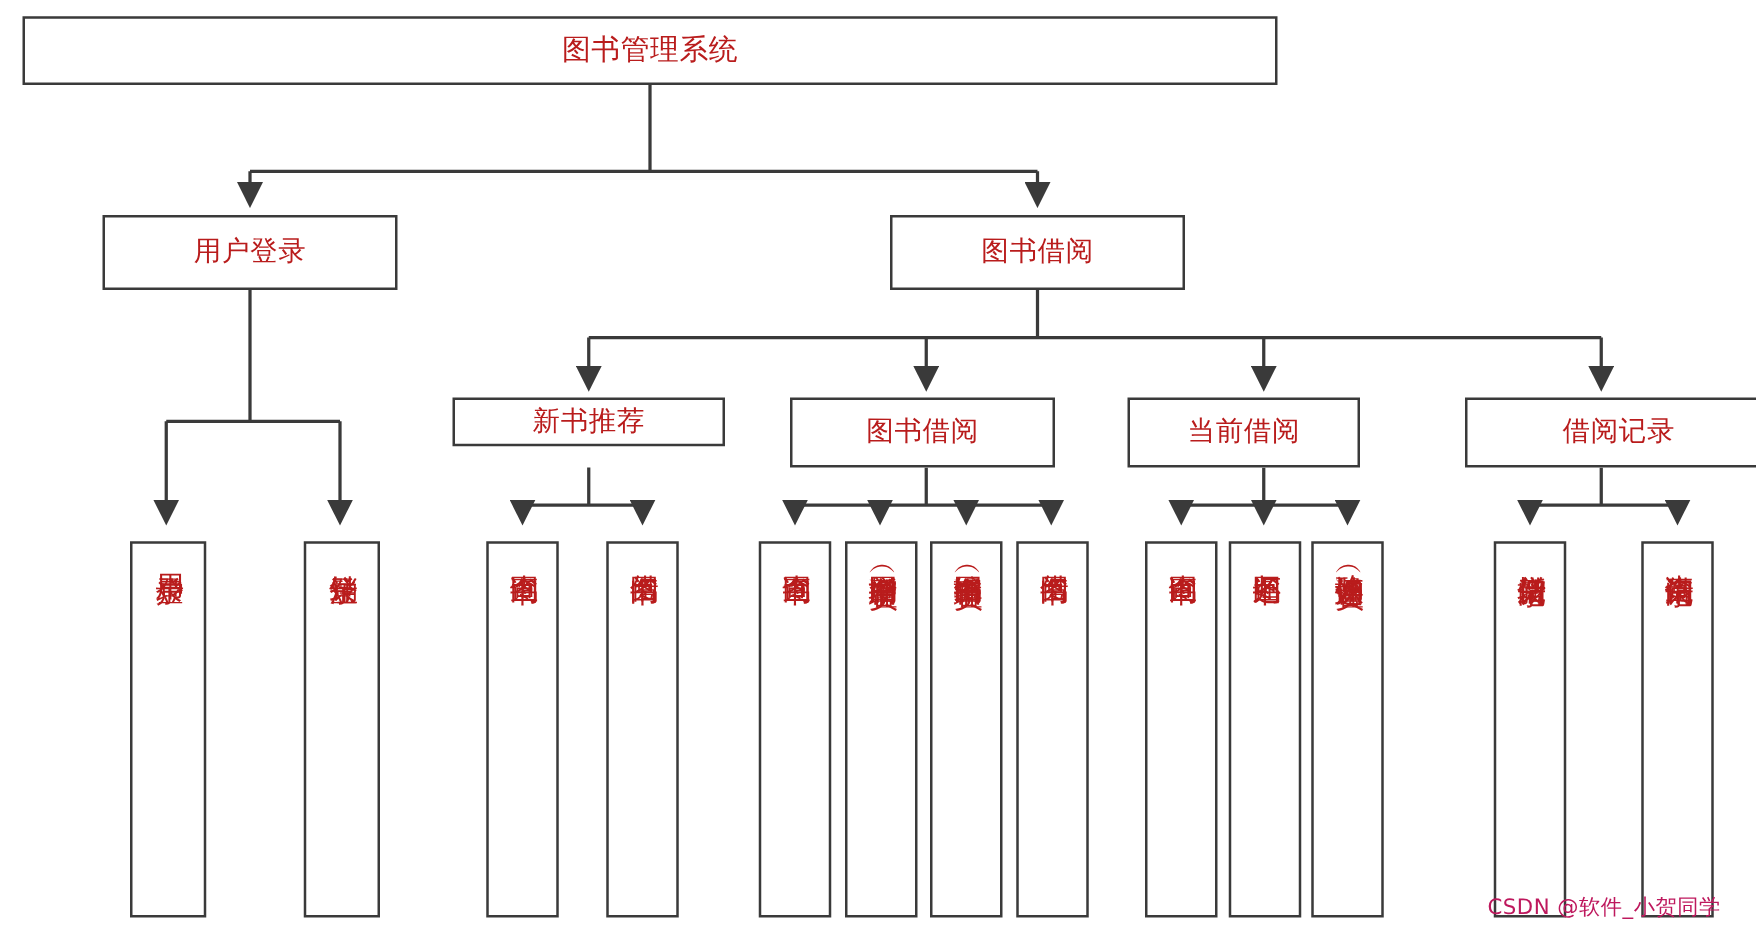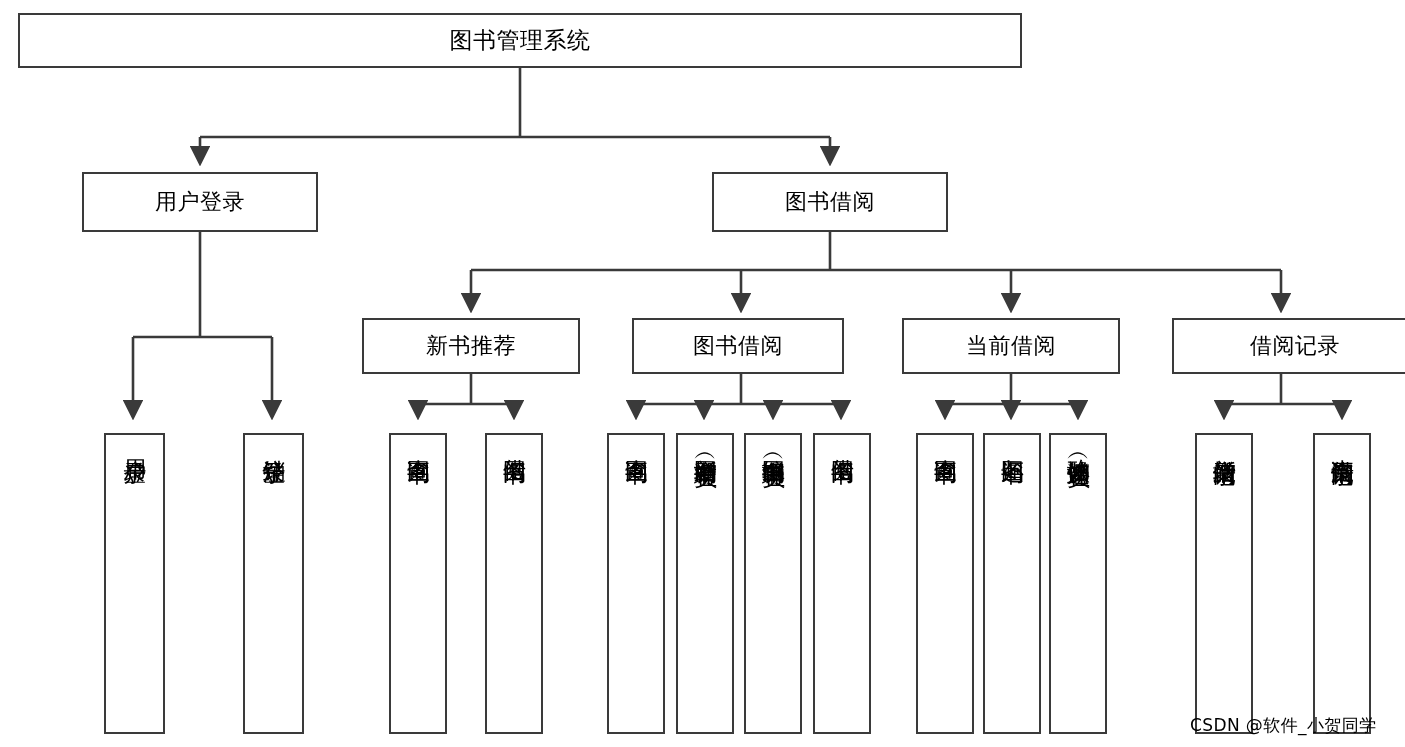--- a/index.html
+++ b/index.html
@@ -29,21 +29,21 @@
     position: absolute;
     box-sizing: border-box;
     background: #ffffff;
     border: 2px solid #3a3a3a;
     display: flex;
     align-items: center;
     justify-content: center;
     overflow: hidden;
   }
   .node-label {
-    color: #000000;
+    color: #b91c1c;
     text-align: center;
     line-height: 1.18;
     letter-spacing: 0.5px;
   }
   .node.horizontal .node-label {
     font-size: 22px;
     writing-mode: horizontal-tb;
   }
   .node.root .node-label {
     font-size: 23px;
@@ -56,21 +56,21 @@
   .node.vertical .node-label {
     writing-mode: vertical-rl;
     text-orientation: upright;
     font-size: 23px;
     line-height: 1.04;
     letter-spacing: 1px;
     white-space: nowrap;
   }
   .watermark {
     position: absolute;
-    color: #000000;
+    color: #be185d;
     font-size: 17px;
     white-space: nowrap;
     letter-spacing: 0.4px;
     font-family: "DejaVu Sans", "Liberation Sans", sans-serif;
   }
 </style>
 </head>
 <body>
 
 <div id="canvas">
@@ -129,27 +129,27 @@
     <span class="node-label">图书管理系统</span>
   </div>
 
   <div class="node horizontal" style="left:82px; top:172px; width:236px; height:60px;">
     <span class="node-label">用户登录</span>
   </div>
   <div class="node horizontal" style="left:712px; top:172px; width:236px; height:60px;">
     <span class="node-label">图书借阅</span>
   </div>
 
-  <div class="node horizontal" style="left:362px; top:318px; width:218px; height:56px;">
+  <div class="node horizontal" style="left:362px; top:318px; width:218px; height:39px;">
     <span class="node-label">新书推荐</span>
   </div>
   <div class="node horizontal" style="left:632px; top:318px; width:212px; height:56px;">
     <span class="node-label">图书借阅</span>
   </div>
-  <div class="node horizontal" style="left:902px; top:318px; width:218px; height:56px;">
+  <div class="node horizontal" style="left:902px; top:318px; width:186px; height:56px;">
     <span class="node-label">当前借阅</span>
   </div>
   <div class="node horizontal" style="left:1172px; top:318px; width:246px; height:56px;">
     <span class="node-label">借阅记录</span>
   </div>
 
   <div class="node vertical" style="left:104px; top:433px; width:61px; height:301px;">
     <span class="node-label">用户登录</span>
   </div>
   <div class="node vertical" style="left:243px; top:433px; width:61px; height:301px;">

